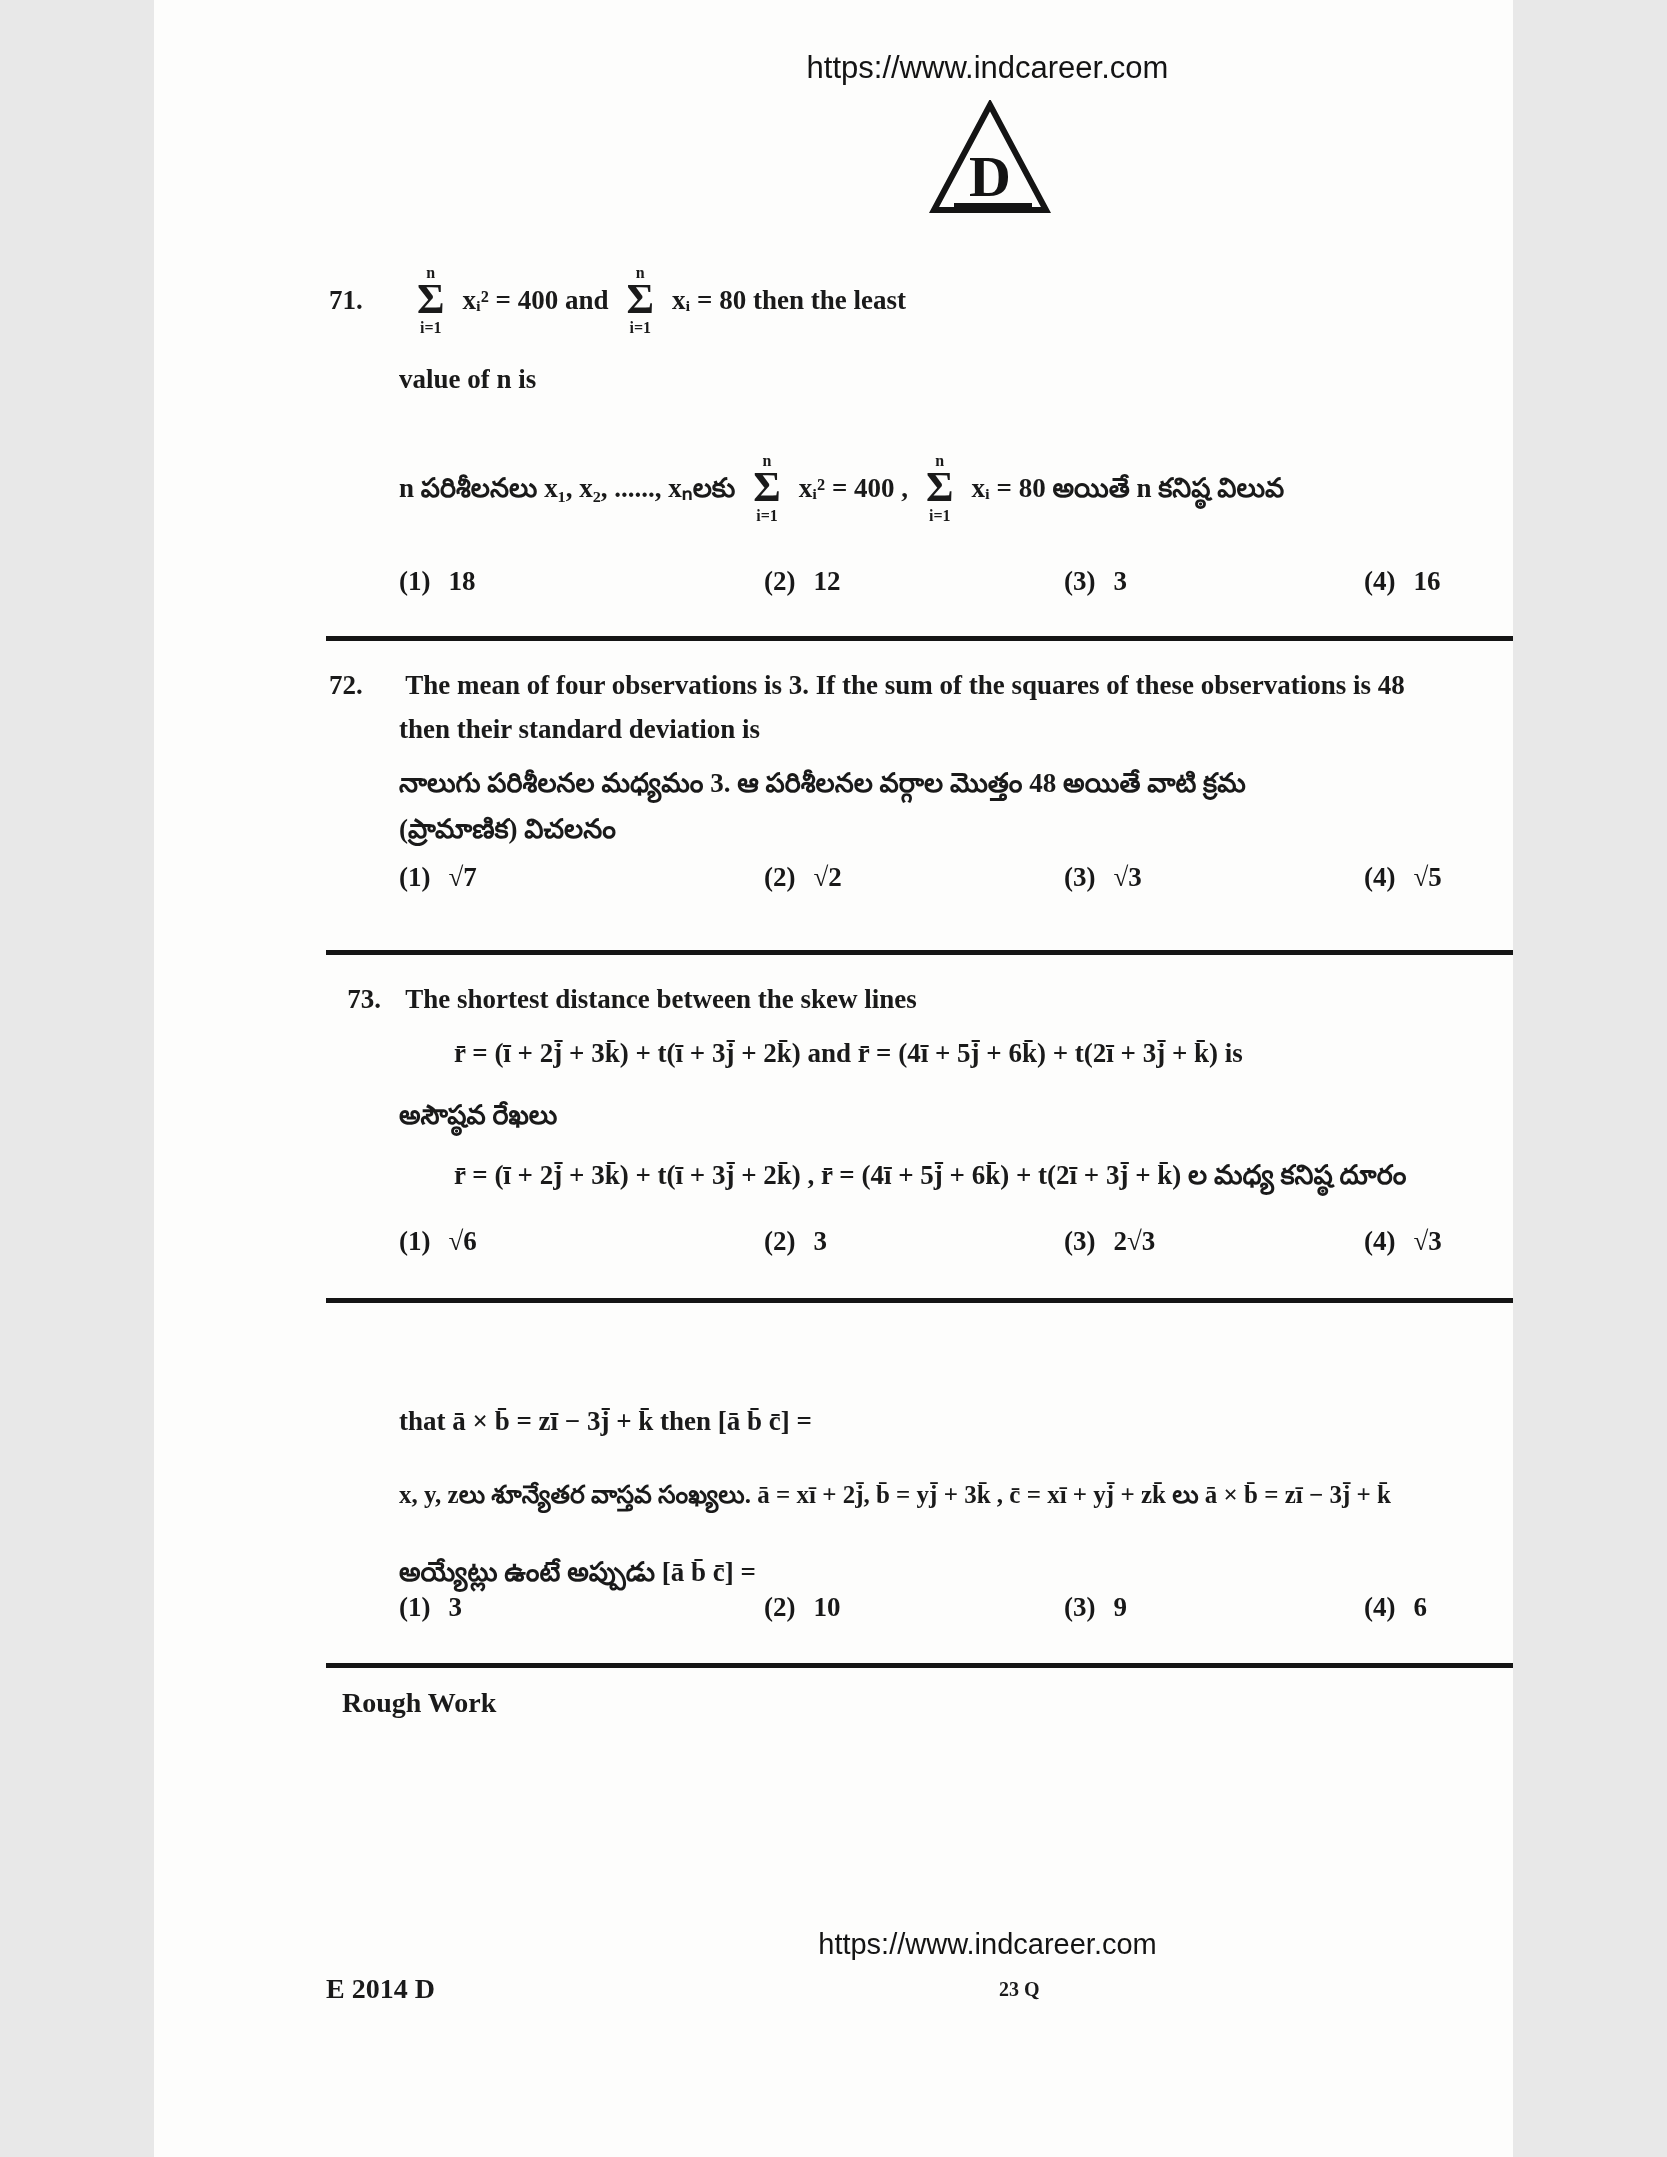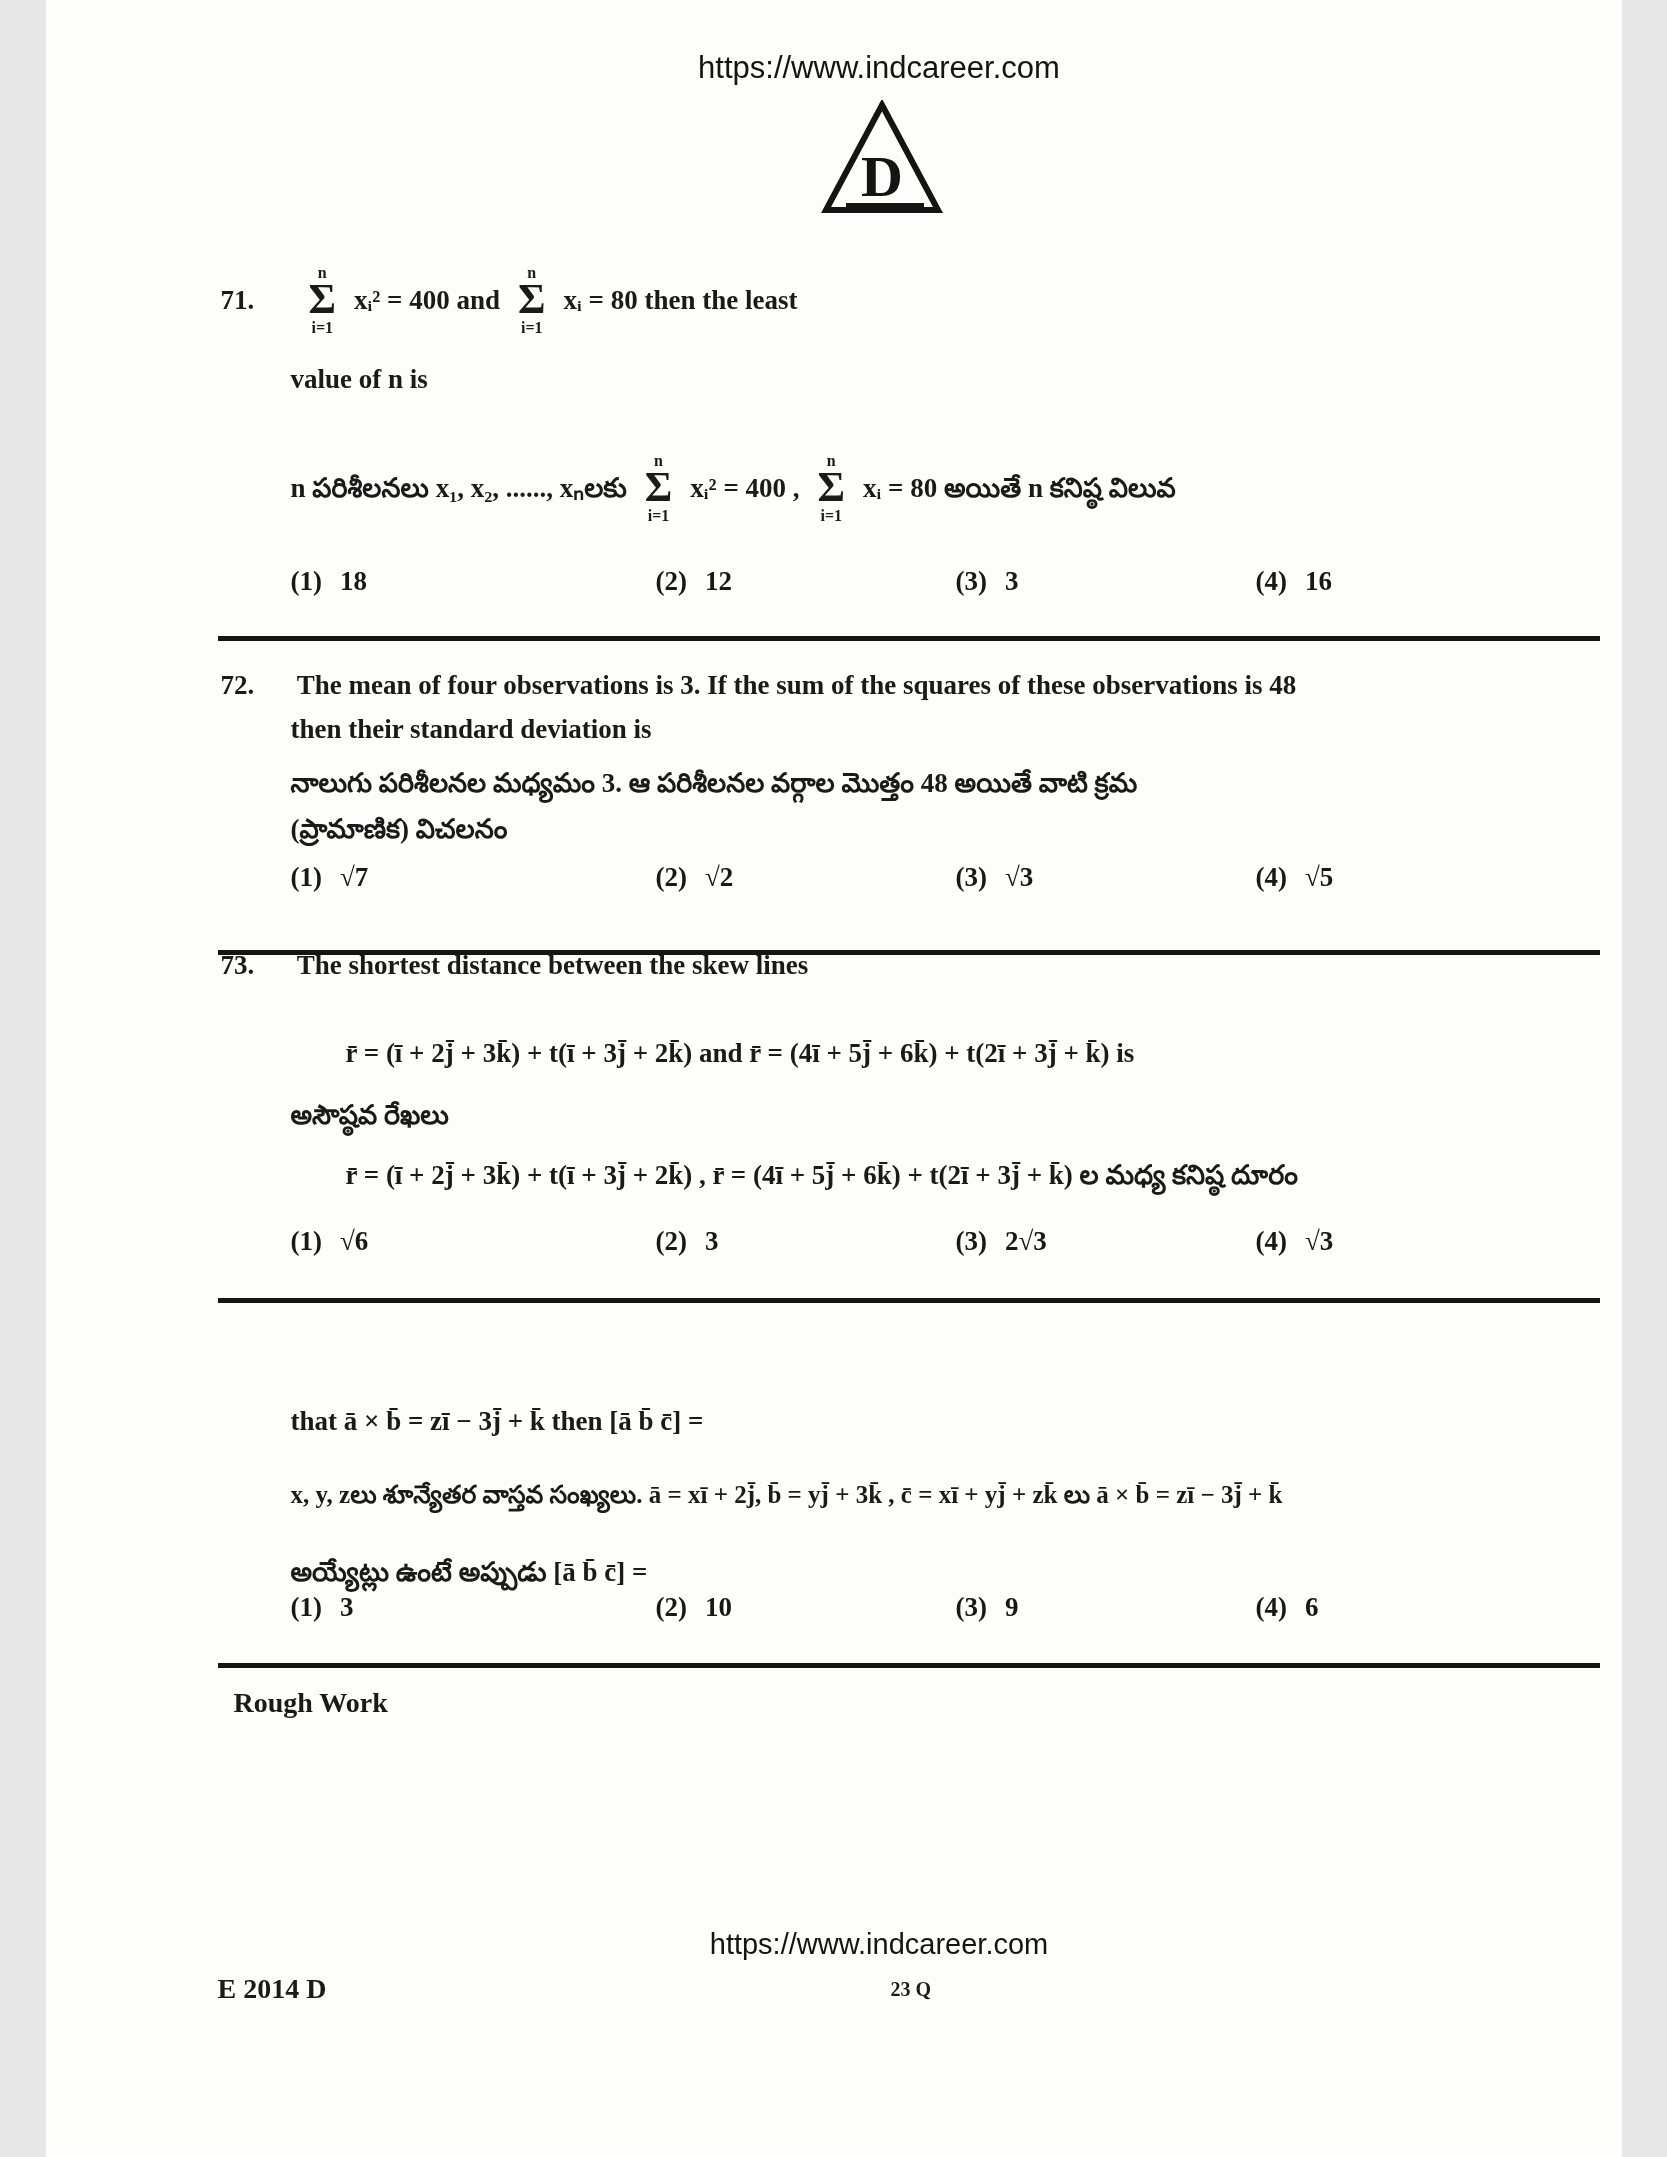--- a/index.html
+++ b/index.html
@@ -1,17 +1,17 @@
 <!DOCTYPE html>
 <html><head>
 <meta charset="utf-8">
 <title>Scanned Question Paper</title>
 <style>
   html,body{margin:0;padding:0;background:#e8e8e8;}
-  .page{position:relative;width:1576px;height:2157px;background:#fdfdfc;margin:0 auto;overflow:hidden;
+  .page{position:relative;width:1359px;height:2157px;background:#fdfdfc;margin:0 auto;overflow:hidden;
         font-family:"Liberation Serif",serif;color:#181818;}
   .abs{position:absolute;}
   .en,.te{font-weight:700;font-size:27px;line-height:34px;color:#1a1a1a;white-space:nowrap;}
   .urltext{font-family:"Liberation Sans",sans-serif;font-weight:400;font-size:31px;color:#141414;}
   .qnum{display:inline-block;width:70px;font-weight:700;}
   .flexline{display:flex;align-items:center;gap:10px;height:104px;}
   .bigsum{display:inline-flex;flex-direction:column;align-items:center;line-height:0.95;margin:0 8px;}
   .s-top,.s-bot{font-size:16px;font-weight:700;}
   .s-sym{font-size:42px;font-weight:700;}
   .rule{position:absolute;left:172px;width:1382px;height:5px;background:#151515;}
@@ -111,21 +111,21 @@
       <span>√3</span>
       </span>
     <span class="opt">
       <span>(4)</span>
       <span>√5</span>
       </span>
   </div>
 
   <div class="rule" style="top:950px;"></div>
 
-  <div class="abs en" style="top:948px;left:175px;">
+  <div class="abs en" style="top:982px;left:175px;text-align:center;">
     <span class="qnum">73.</span>
     <span>The shortest distance between the skew lines</span>
   </div>
   <div class="abs en" style="top:1036px;left:300px;">r̄ = (ī + 2j̄ + 3k̄) + t(ī + 3j̄ + 2k̄) and r̄ = (4ī + 5j̄ + 6k̄) + t(2ī + 3j̄ + k̄) is</div>
   <div class="abs te" style="top:1098px;left:245px;">అసౌష్ఠవ రేఖలు</div>
   <div class="abs te" style="top:1158px;left:300px;">r̄ = (ī + 2j̄ + 3k̄) + t(ī + 3j̄ + 2k̄) ,  r̄ = (4ī + 5j̄ + 6k̄) + t(2ī + 3j̄ + k̄) ల మధ్య కనిష్ఠ దూరం</div>
 
   <div class="opts" style="top:1226px;">
     <span class="opt">
       <span>(1)</span>

